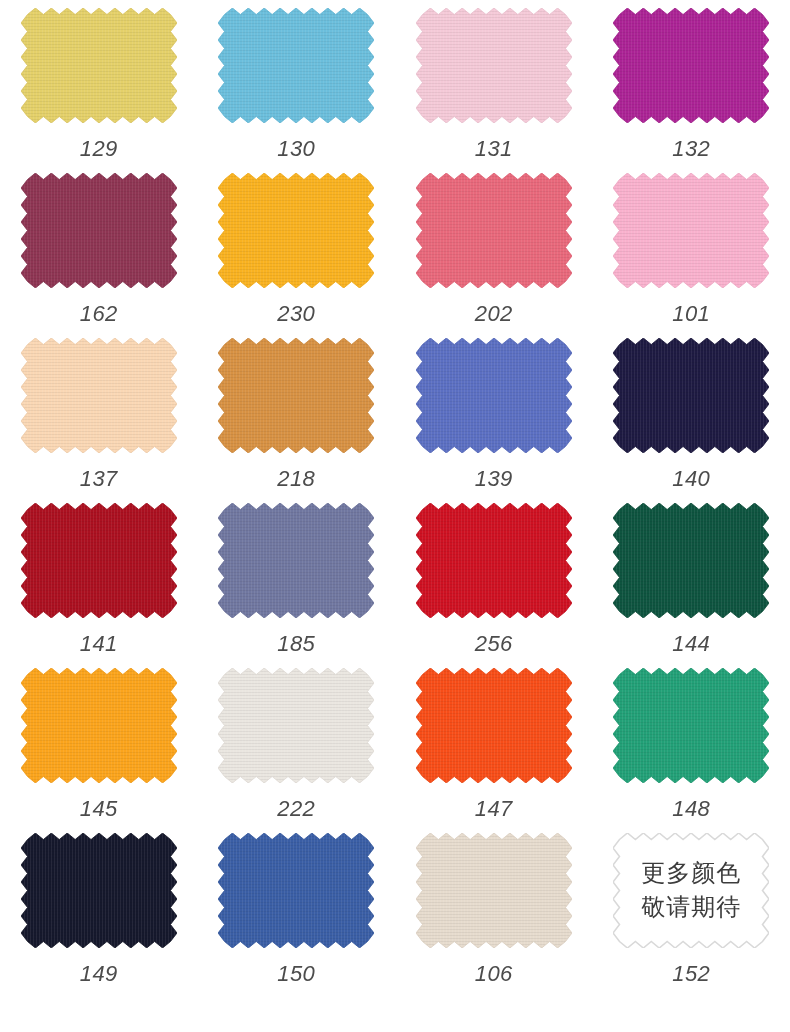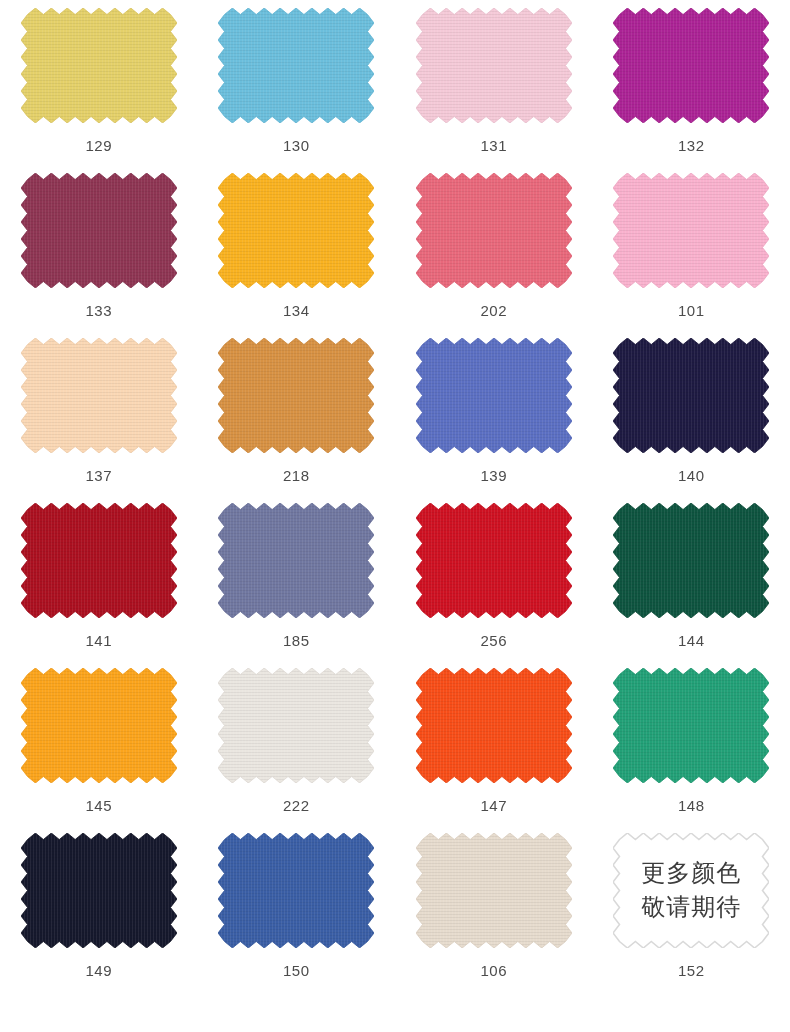--- a/index.html
+++ b/index.html
@@ -38,25 +38,26 @@
   }
 
   .swatch-shape svg {
     display: block;
     width: 156px;
     height: 115px;
   }
 
   .swatch-label {
     margin-top: 15px;
-    font-size: 15px;
+    font-size: 22px;
     letter-spacing: 0.5px;
     color: #4c4c4c;
     font-family: "Liberation Sans", "DejaVu Sans", sans-serif;
     line-height: 1;
+    font-style: italic;
   }
 
   .placeholder-text {
     position: absolute;
     left: 0;
     top: 0;
     width: 156px;
     height: 115px;
     display: flex;
     flex-direction: column;
@@ -142,36 +143,36 @@
           <defs>
             <pattern id="weave4" width="3" height="3" patternUnits="userSpaceOnUse">
               <rect width="3" height="3" fill="#8e3553"></rect>
               <rect width="3" height="1" fill="#000" opacity="0.055"></rect>
               <rect width="1" height="3" fill="#fff" opacity="0.07"></rect>
             </pattern>
           </defs>
           <path d="M 6.5 6.5 L 14.44 0.00 L 22.39 6.5 L 30.33 0.00 L 38.28 6.5 L 46.22 0.00 L 54.17 6.5 L 62.11 0.00 L 70.06 6.5 L 78.00 0.00 L 85.94 6.5 L 93.89 0.00 L 101.83 6.5 L 109.78 0.00 L 117.72 6.5 L 125.67 0.00 L 133.61 6.5 L 141.56 0.00 L 149.50 6.5 L 156.00 15.00 L 149.5 23.50 L 156.00 32.00 L 149.5 40.50 L 156.00 49.00 L 149.5 57.50 L 156.00 66.00 L 149.5 74.50 L 156.00 83.00 L 149.5 91.50 L 156.00 100.00 L 149.5 108.50 L 141.56 115.00 L 133.61 108.5 L 125.67 115.00 L 117.72 108.5 L 109.78 115.00 L 101.83 108.5 L 93.89 115.00 L 85.94 108.5 L 78.00 115.00 L 70.06 108.5 L 62.11 115.00 L 54.17 108.5 L 46.22 115.00 L 38.28 108.5 L 30.33 115.00 L 22.39 108.5 L 14.44 115.00 L 6.50 108.5 L 0.00 100.00 L 6.5 91.50 L 0.00 83.00 L 6.5 74.50 L 0.00 66.00 L 6.5 57.50 L 0.00 49.00 L 6.5 40.50 L 0.00 32.00 L 6.5 23.50 L 0.00 15.00 L 6.5 6.50 Z" fill="url(#weave4)" stroke="#7f2c49" stroke-width="0.8"></path>
         </svg>
       </div>
-      <div class="swatch-label">133</div>
+      <div class="swatch-label">162</div>
     </div>
     <div class="swatch-cell">
       <div class="swatch-shape">
         <svg viewBox="0 0 156 115">
           <defs>
             <pattern id="weave5" width="3" height="3" patternUnits="userSpaceOnUse">
               <rect width="3" height="3" fill="#f9b220"></rect>
               <rect width="3" height="1" fill="#000" opacity="0.055"></rect>
               <rect width="1" height="3" fill="#fff" opacity="0.07"></rect>
             </pattern>
           </defs>
           <path d="M 6.5 6.5 L 14.44 0.00 L 22.39 6.5 L 30.33 0.00 L 38.28 6.5 L 46.22 0.00 L 54.17 6.5 L 62.11 0.00 L 70.06 6.5 L 78.00 0.00 L 85.94 6.5 L 93.89 0.00 L 101.83 6.5 L 109.78 0.00 L 117.72 6.5 L 125.67 0.00 L 133.61 6.5 L 141.56 0.00 L 149.50 6.5 L 156.00 15.00 L 149.5 23.50 L 156.00 32.00 L 149.5 40.50 L 156.00 49.00 L 149.5 57.50 L 156.00 66.00 L 149.5 74.50 L 156.00 83.00 L 149.5 91.50 L 156.00 100.00 L 149.5 108.50 L 141.56 115.00 L 133.61 108.5 L 125.67 115.00 L 117.72 108.5 L 109.78 115.00 L 101.83 108.5 L 93.89 115.00 L 85.94 108.5 L 78.00 115.00 L 70.06 108.5 L 62.11 115.00 L 54.17 108.5 L 46.22 115.00 L 38.28 108.5 L 30.33 115.00 L 22.39 108.5 L 14.44 115.00 L 6.50 108.5 L 0.00 100.00 L 6.5 91.50 L 0.00 83.00 L 6.5 74.50 L 0.00 66.00 L 6.5 57.50 L 0.00 49.00 L 6.5 40.50 L 0.00 32.00 L 6.5 23.50 L 0.00 15.00 L 6.5 6.50 Z" fill="url(#weave5)" stroke="#eda714" stroke-width="0.8"></path>
         </svg>
       </div>
-      <div class="swatch-label">134</div>
+      <div class="swatch-label">230</div>
     </div>
     <div class="swatch-cell">
       <div class="swatch-shape">
         <svg viewBox="0 0 156 115">
           <defs>
             <pattern id="weave6" width="3" height="3" patternUnits="userSpaceOnUse">
               <rect width="3" height="3" fill="#e8687b"></rect>
               <rect width="3" height="1" fill="#000" opacity="0.055"></rect>
               <rect width="1" height="3" fill="#fff" opacity="0.07"></rect>
             </pattern>

